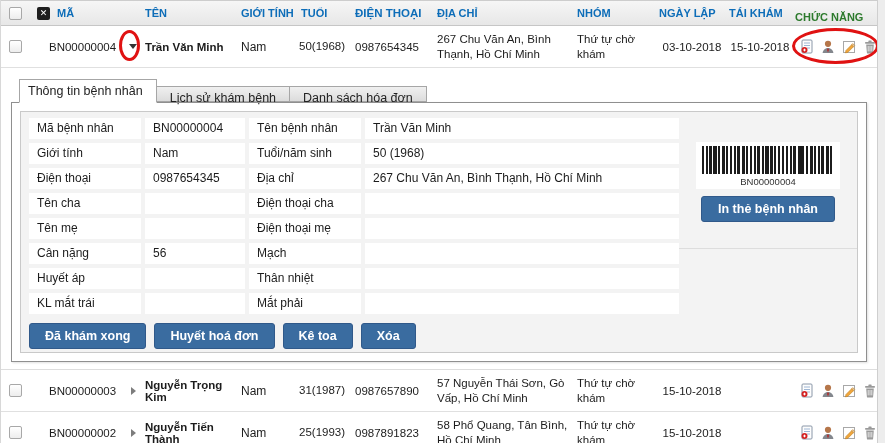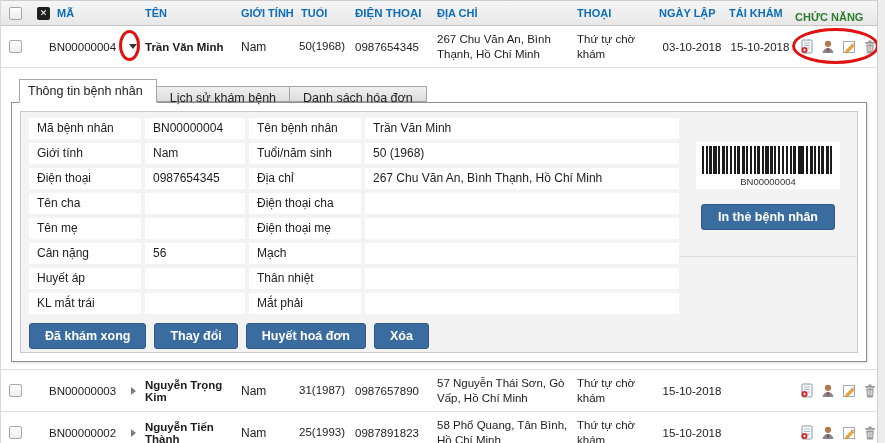--- a/index.html
+++ b/index.html
@@ -66,21 +66,21 @@
   .side { width:178px; display:flex; flex-direction:column; align-items:center; }
   .bc-box { margin-top:24px; background:#fff; padding:4px 6px 2px; text-align:center; }
   .bars { width:132px; height:28px; background-color:#fff; background-image:
     repeating-linear-gradient(90deg,#1c1c1c 0 2px,transparent 2px 4px),
     repeating-linear-gradient(90deg,#1c1c1c 0 1px,transparent 1px 7px),
     repeating-linear-gradient(90deg,#1c1c1c 0 1px,transparent 1px 11px); }
   .bc-text { font-size:9.5px; color:#333; padding-top:2px; }
   .btn { background:#3a6ca0; color:#fff; font-weight:bold; font-size:12.5px; padding:5px 15px;
     border:1px solid #30598a; border-radius:3px; cursor:pointer;
     font-family:"Liberation Sans","DejaVu Sans",sans-serif; }
-  .print-btn { margin-top:15px; padding:5px 16px; }
+  .print-btn { margin-top:7px; padding:5px 16px; }
   .side-sep { margin-top:26px; width:100%; border-bottom:1px solid #ddd; }
   .btnrow { display:flex; gap:8px; padding:9px 0 0 8px; }
 </style>
 </head>
 <body>
 
 <svg width="0" height="0" style="position:absolute">
   <defs>
     <g id="ic-report">
       <rect x="3" y="1" width="10" height="13" rx="1" fill="#fdfdfd" stroke="#8a97a8" stroke-width="1"></rect>
@@ -118,21 +118,21 @@
     <div class="cell th-ma">
       <div class="close-box">✕</div>
       <span>MÃ</span>
     </div>
     <div class="cell"></div>
     <div class="cell">TÊN</div>
     <div class="cell">GIỚI TÍNH</div>
     <div class="cell c-center">TUỔI</div>
     <div class="cell cell-phone">ĐIỆN THOẠI</div>
     <div class="cell">ĐỊA CHỈ</div>
-    <div class="cell">THOẠI</div>
+    <div class="cell">NHÓM</div>
     <div class="cell c-center">NGÀY LẬP</div>
     <div class="cell c-center">TÁI KHÁM</div>
     <div class="cell th-func">CHỨC NĂNG</div>
   </div>
 
   <div class="grid trow">
     <div class="cell cell-check">
         <div class="checkbox"></div>
       </div>
     <div class="cell cell-code">BN00000004</div>
@@ -222,22 +222,22 @@
             <div class="bc-box">
               <div class="bars"></div>
               <div class="bc-text">BN00000004</div>
             </div>
             <button class="btn print-btn">In thẻ bệnh nhân</button>
             <div class="side-sep"></div>
           </div>
         </div>
         <div class="btnrow">
           <button class="btn">Đã khám xong</button>
-          <button class="btn">Thay đổi</button>
           <button class="btn">Huyết hoá đơn</button>
+          <button class="btn">Kê toa</button>
           <button class="btn">Xóa</button>
         </div>
       </div>
     </div>
   </div>
 
   <div class="grid trow">
     <div class="cell cell-check">
         <div class="checkbox"></div>
       </div>

